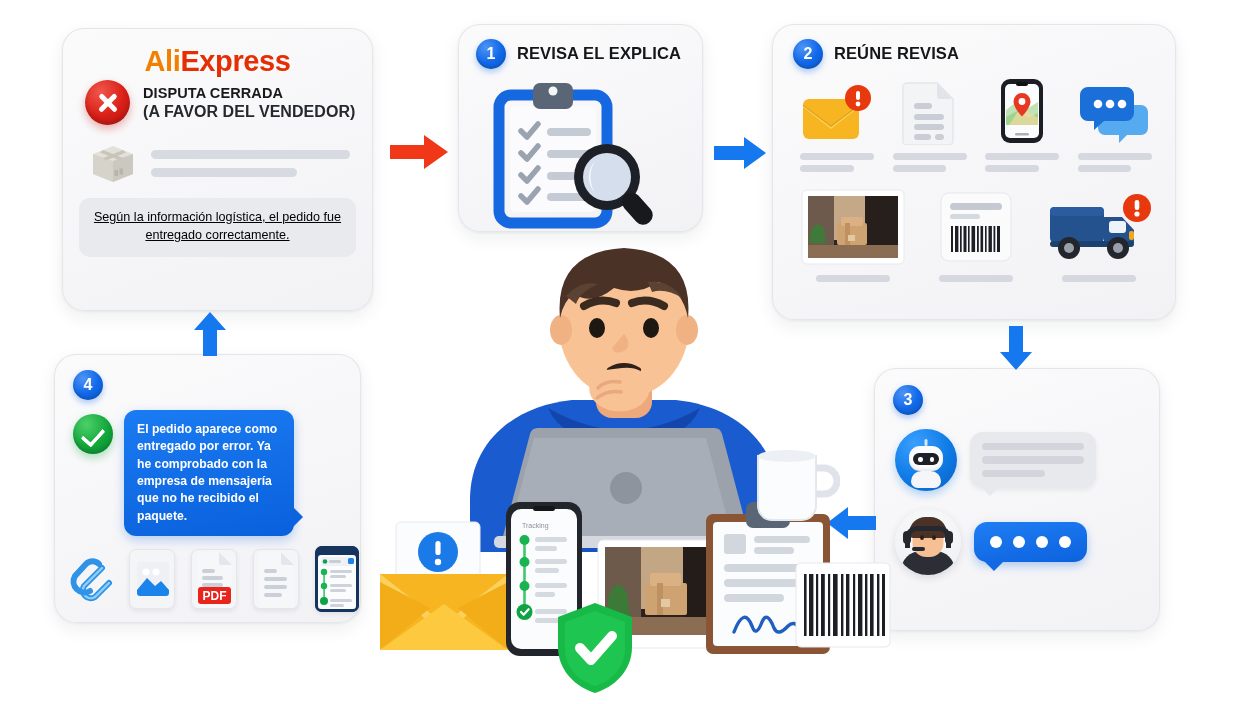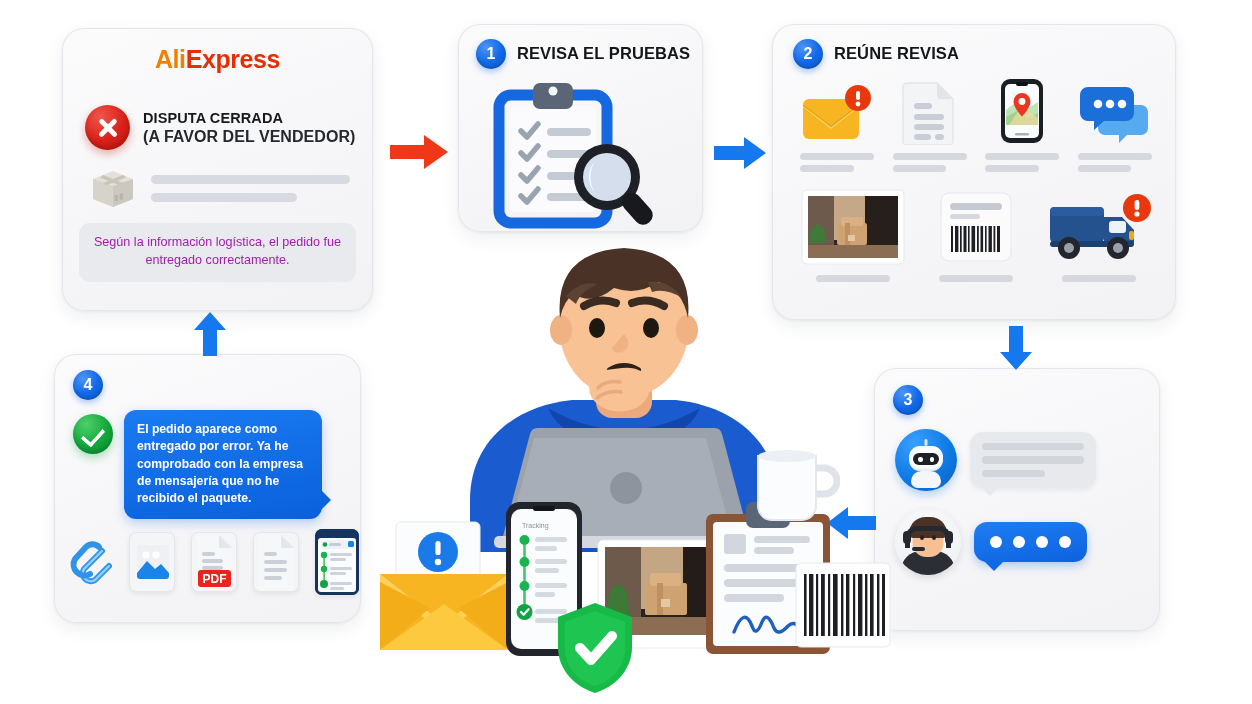--- a/index.html
+++ b/index.html
@@ -32,45 +32,45 @@
     line-height:1;
   }
   .step-title {
     font-size: 16.5px; font-weight: bold; color:#141619;
     letter-spacing:.1px; line-height:1.24; padding-top:4px;
     white-space: pre-line;
   }
 
   
   #ali-card { left:62px; top:28px; width:311px; height:283px; }
-  .ali-logo { text-align:center; margin-top:16px; font-size:25px; font-weight:bold; letter-spacing:-.4px; }
+  .ali-logo { text-align:center; margin-top:16px; font-size:29px; font-weight:bold; letter-spacing:-.4px; }
   .ali-a { color:#f28000; }
   .ali-e { color:#e62e04; }
-  .ali-status { display:flex; align-items:center; gap:13px; margin:31px 0 0 22px; }
+  .ali-status { display:flex; align-items:center; gap:13px; margin:2px 0 0 22px; }
   .x-circle {
     width:45px; height:45px; border-radius:50%; flex:0 0 auto;
     background: radial-gradient(circle at 34% 26%, #f0564a 0%, #d91f17 55%, #b5150f 100%);
     box-shadow: 0 4px 9px rgba(200,30,20,.33), inset 0 -3px 5px rgba(0,0,0,.16);
     position:relative;
   }
   .x-circle:before, .x-circle:after {
     content:""; position:absolute; left:50%; top:50%; width:23px; height:5.4px;
     background:#fff; border-radius:3px; transform-origin:center;
   }
   .x-circle:before { transform: translate(-50%,-50%) rotate(45deg); }
   .x-circle:after  { transform: translate(-50%,-50%) rotate(-45deg); }
   .ali-status-txt .t1 { font-size:14.5px; font-weight:bold; color:#17191d; letter-spacing:.1px; }
   .ali-status-txt .t2 { font-size:16px; font-weight:bold; color:#25282d; margin-top:2px; letter-spacing:.05px; }
   .ali-order { display:flex; align-items:center; gap:14px; margin:16px 0 0 26px; }
   .box3d { width:48px; height:44px; flex:0 0 auto; position:relative; }
   .bar { background:#d7dae1; border-radius:5px; height:9px; }
   .ali-note {
     margin:13px 16px 0 16px; background:#e9eaee; border-radius:11px;
     padding:11px 10px 12px; text-align:center;
-    font-size:12.6px; color:#a21caf; line-height:1.42;
+    font-size:12.6px; color:#000000; line-height:1.42;text-decoration:underline;
   }
 
   
   #card1 { left:458px; top:24px; width:245px; height:208px; }
   #card1 .step-head { margin:14px 0 0 17px; }
 
   
   #card2 { left:772px; top:24px; width:404px; height:296px; }
   #card2 .step-head { margin:14px 0 0 20px; }
   .ev-grid { margin:8px 14px 0 18px; }
@@ -142,21 +142,21 @@
     box-shadow:0 4px 8px rgba(17,166,58,.32), inset 0 -3px 4px rgba(0,0,0,.14);
     position:relative;
   }
   .check-circle:before {
     content:""; position:absolute; left:13px; top:10px; width:10px; height:18px;
     border:4.4px solid #fff; border-top:0; border-left:0; transform:rotate(42deg); border-radius:2px;
   }
   .bubble-blue-txt {
     background: linear-gradient(170deg,#1a7bf2 0%, #0a60dc 100%);
     color:#fff; font-size:12.2px; line-height:1.42; font-weight:600;
-    border-radius:12px; padding:11px 13px; width:198px; position:relative;
+    border-radius:12px; padding:11px 13px; width:170px; position:relative;
     box-shadow:0 4px 11px rgba(10,96,220,.27);
   }
   .bubble-blue-txt:after { content:""; position:absolute; right:-9px; bottom:9px;
     border:10px solid transparent; border-left-color:#0b63de; border-right:0; }
   .attach-row { display:flex; align-items:center; gap:16px; margin:10px 0 0 14px; }
   .clip { width:44px; height:48px; flex:0 0 auto; }
   .doc-tile {
     width:46px; height:60px; border-radius:7px; background:#f4f5f7;
     border:1px solid #e4e6eb; box-shadow:0 2px 5px rgba(20,25,40,.08);
     position:relative; overflow:hidden; flex:0 0 auto;
@@ -204,21 +204,21 @@
         <div class="bar" style="width:72%; margin-top:9px;"></div>
       </div>
     </div>
 
     <div class="ali-note">Según la información logística, el pedido fue entregado correctamente.</div>
   </div>
 
   <div class="card" id="card1">
     <div class="step-head">
       <div class="badge">1</div>
-      <div class="step-title">REVISA EL PRUEBAS</div>
+      <div class="step-title">REVISA EL EXPLICA</div>
     </div>
     <svg width="200" height="150" viewBox="0 0 200 150" style="position:absolute; left:24px; top:54px;">
       <rect x="16" y="16" width="108" height="128" rx="12" fill="none" stroke="#1668e0" stroke-width="11"></rect>
       <rect x="27" y="27" width="86" height="106" rx="5" fill="#fbfbfd"></rect>
       <rect x="50" y="4" width="40" height="26" rx="7" fill="#5a6676"></rect>
       <circle cx="70" cy="12" r="4.5" fill="#f4f6f9"></circle>
       <g stroke="#9aa3b0" stroke-width="5.5" fill="none" stroke-linecap="round" stroke-linejoin="round">
         <path d="M38 52 L44 58 L55 45"></path>
           <path d="M38 74 L44 80 L55 67"></path>
         <path d="M38 96 L44 102 L55 89"></path>

